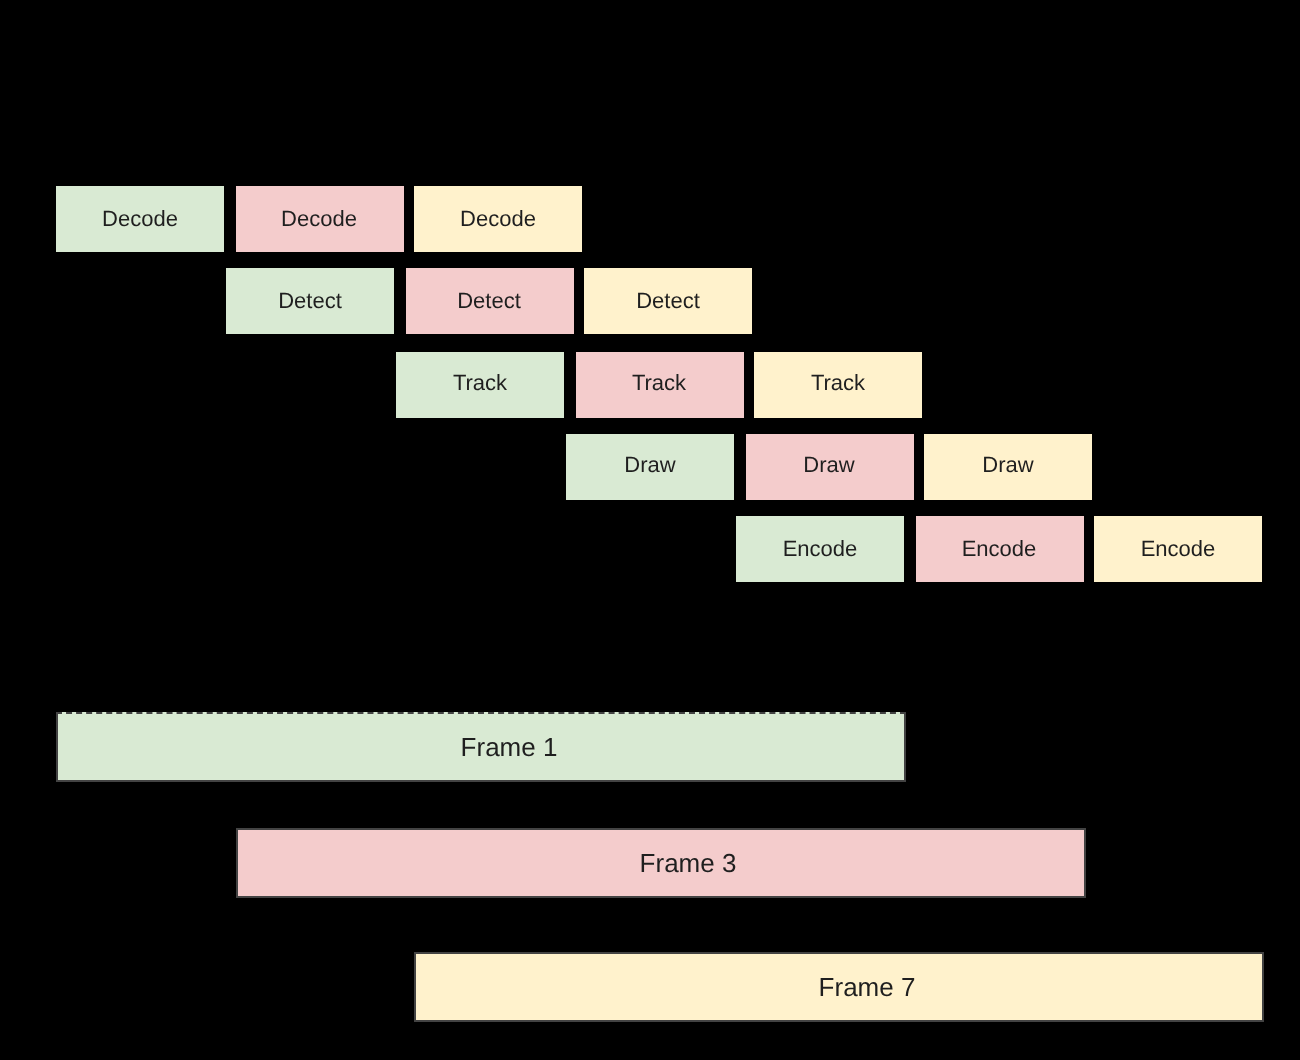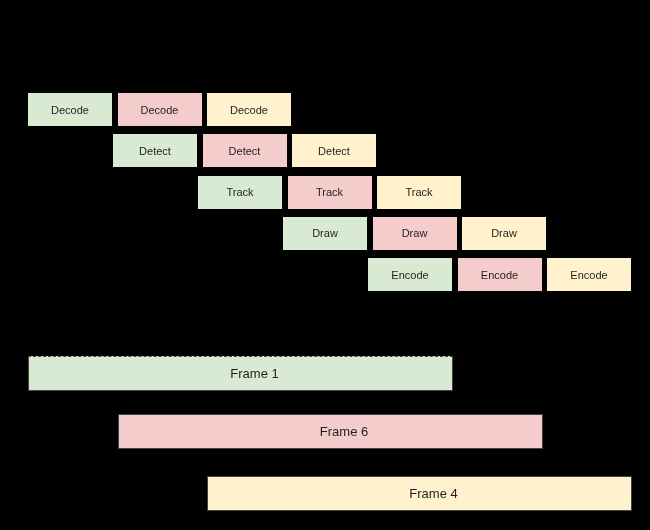--- a/index.html
+++ b/index.html
@@ -57,16 +57,16 @@
       <div class="stage-box" style="left: 377px; top: 148.5px; width: 84px; height: 33px; background: rgb(255, 242, 204); color: rgb(31, 31, 31);">Track</div>
       <div class="stage-box" style="left: 283px; top: 189.75px; width: 84px; height: 33px; background: rgb(217, 234, 211); color: rgb(31, 31, 31);">Draw</div>
       <div class="stage-box" style="left: 372.5px; top: 189.75px; width: 84px; height: 33px; background: rgb(244, 204, 204); color: rgb(31, 31, 31);">Draw</div>
       <div class="stage-box" style="left: 462px; top: 189.75px; width: 84px; height: 33px; background: rgb(255, 242, 204); color: rgb(31, 31, 31);">Draw</div>
       <div class="stage-box" style="left: 368px; top: 231px; width: 84px; height: 33px; background: rgb(217, 234, 211); color: rgb(31, 31, 31);">Encode</div>
       <div class="stage-box" style="left: 457.5px; top: 231px; width: 84px; height: 33px; background: rgb(244, 204, 204); color: rgb(31, 31, 31);">Encode</div>
       <div class="stage-box" style="left: 547px; top: 231px; width: 84px; height: 33px; background: rgb(255, 242, 204); color: rgb(31, 31, 31);">Encode</div>
     </div>
   <div>
       <div class="frame-bar" style="left: 28px; top: 356px; width: 425px; height: 35px; background: rgb(217, 234, 211); border-color: rgb(67, 67, 67); border-top-style: dashed; color: rgb(31, 31, 31);">Frame 1</div>
-      <div class="frame-bar" style="left: 117.5px; top: 414px; width: 425px; height: 35px; background: rgb(244, 204, 204); border-color: rgb(67, 67, 67); border-top-style: solid; color: rgb(31, 31, 31);">Frame 6</div>
-      <div class="frame-bar" style="left: 207px; top: 476px; width: 425px; height: 35px; background: rgb(255, 242, 204); border-color: rgb(67, 67, 67); border-top-style: solid; color: rgb(31, 31, 31);">Frame 4</div>
+      <div class="frame-bar" style="left: 117.5px; top: 414px; width: 425px; height: 35px; background: rgb(244, 204, 204); border-color: rgb(67, 67, 67); border-top-style: solid; color: rgb(31, 31, 31);">Frame 3</div>
+      <div class="frame-bar" style="left: 207px; top: 476px; width: 425px; height: 35px; background: rgb(255, 242, 204); border-color: rgb(67, 67, 67); border-top-style: solid; color: rgb(31, 31, 31);">Frame 7</div>
     </div>
 </div>
 
 </body></html>

